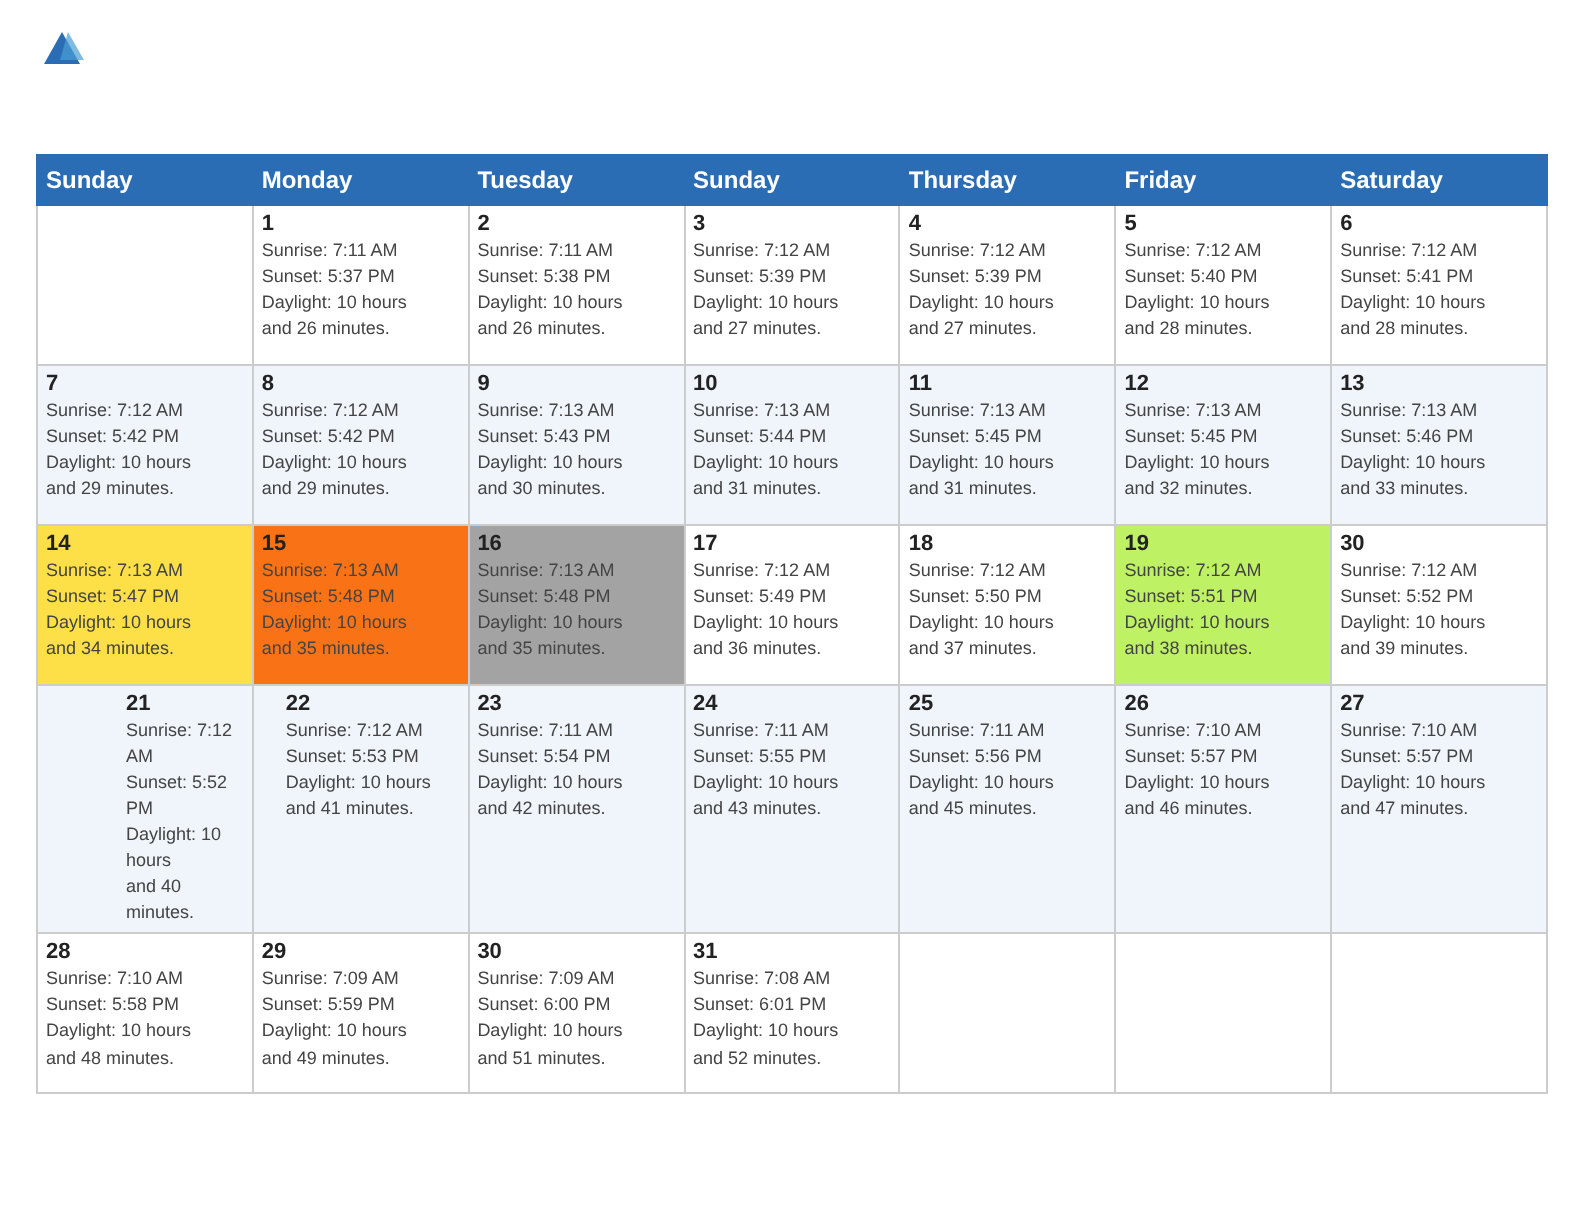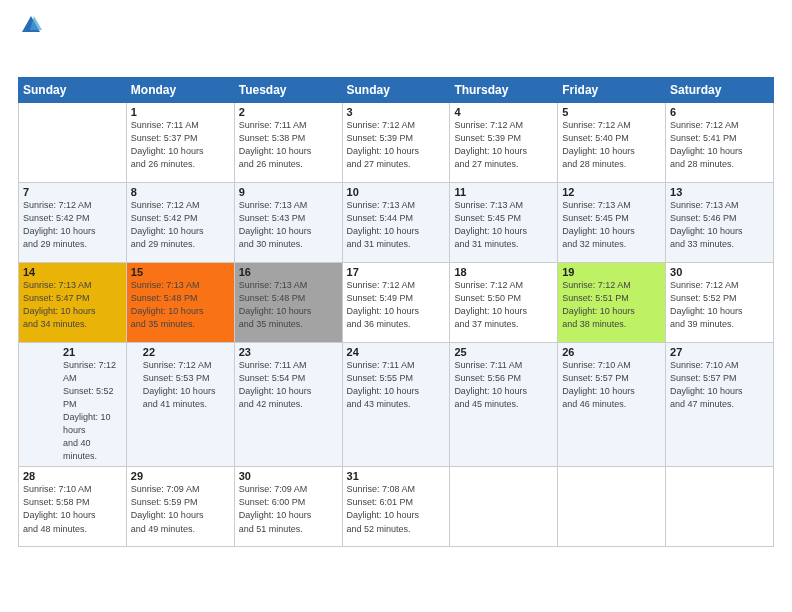--- a/index.html
+++ b/index.html
@@ -231,21 +231,21 @@
           </td>
           <td style="background-color: rgb(240, 245, 251);">
             <span class="day-num">13</span>
             <div class="day-info" style="white-space: pre-line;">Sunrise: 7:13 AM
 Sunset: 5:46 PM
 Daylight: 10 hours
 and 33 minutes.</div>
           </td>
         </tr>
         <tr>
-          <td style="background-color: #eab308;">
+          <td style="background-color: #fde047;">
             <span class="day-num">14</span>
             <div class="day-info" style="white-space: pre-line;">Sunrise: 7:13 AM
 Sunset: 5:47 PM
 Daylight: 10 hours
 and 34 minutes.</div>
           </td>
           <td style="background-color: #f97316;">
             <span class="day-num">15</span>
             <div class="day-info" style="white-space: pre-line;">Sunrise: 7:13 AM
 Sunset: 5:48 PM

